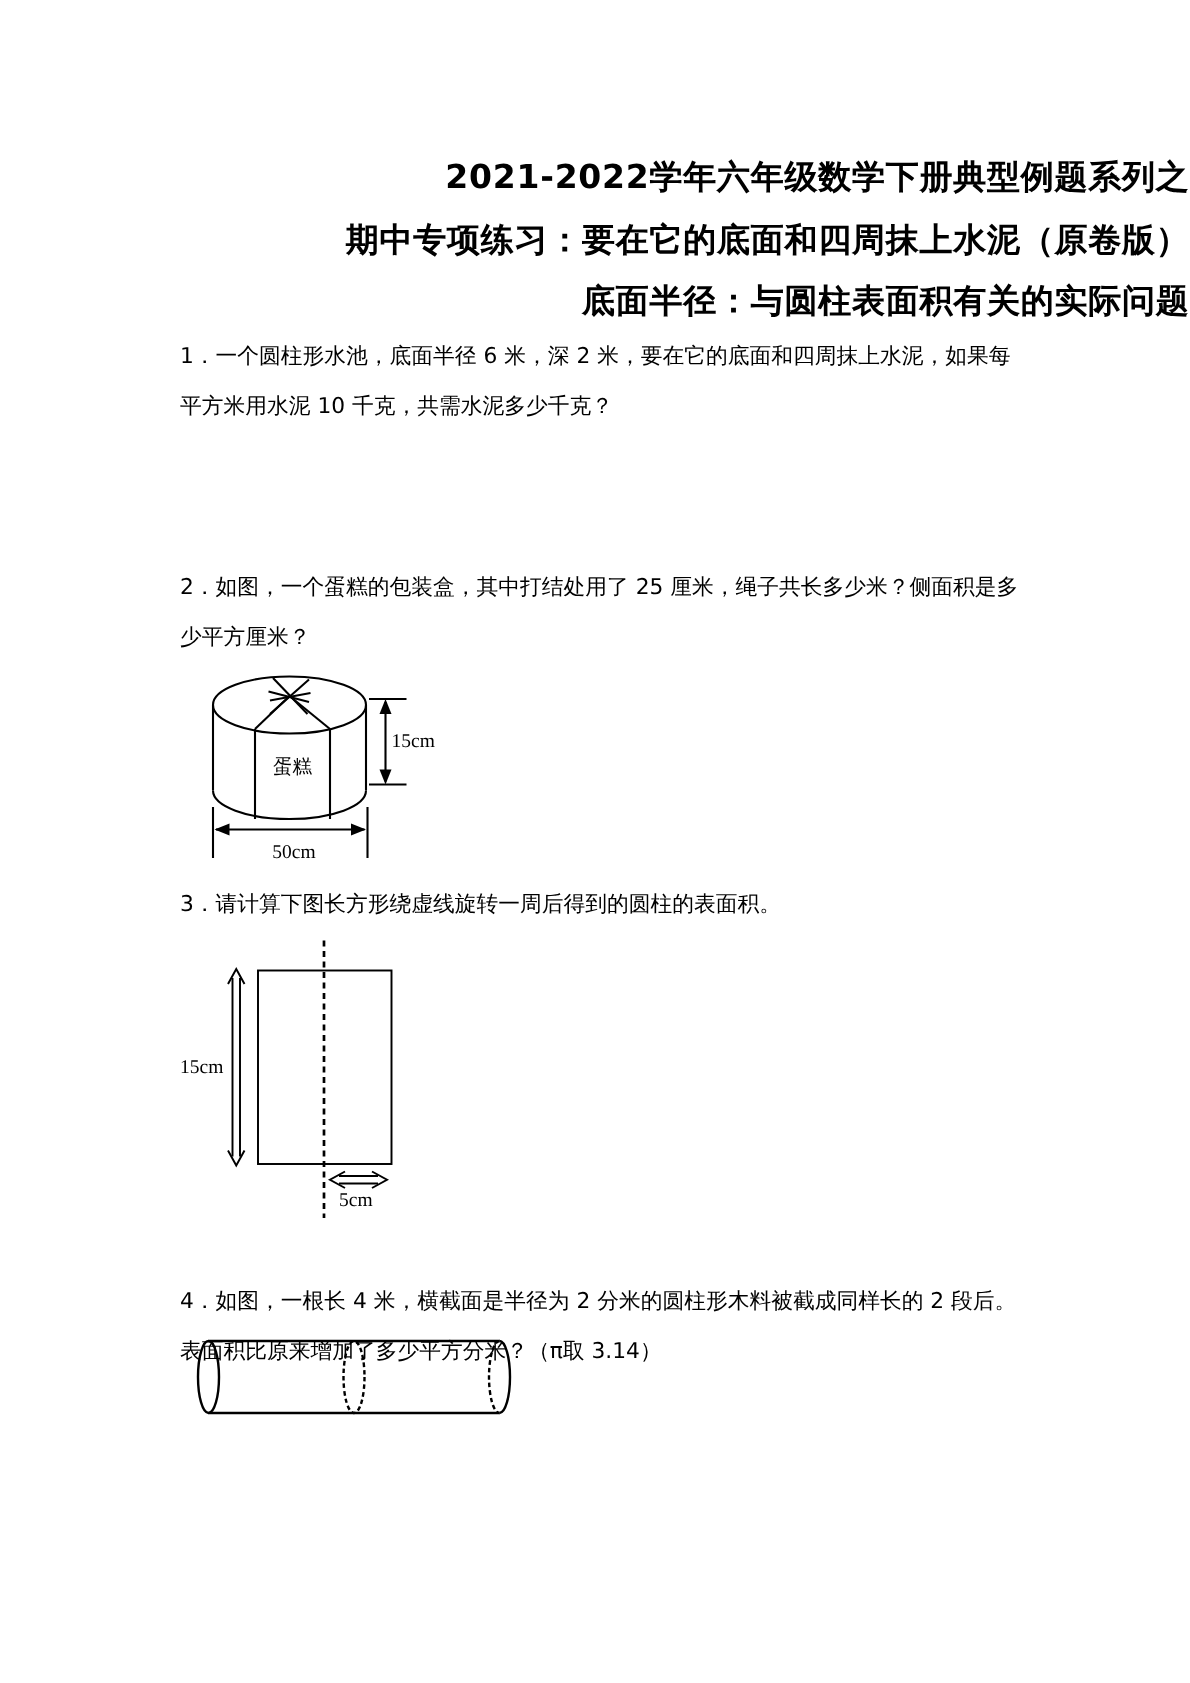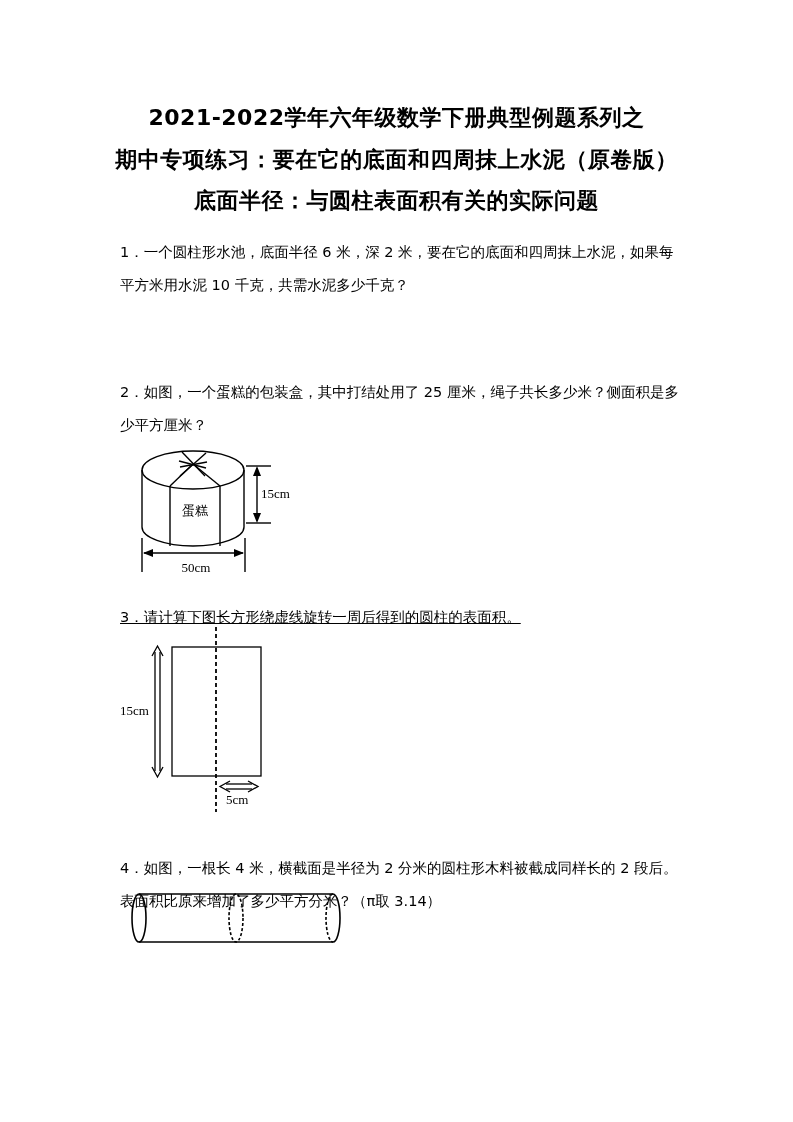--- a/index.html
+++ b/index.html
@@ -1,38 +1,38 @@
 <!DOCTYPE html>
 <html><head>
 <meta charset="utf-8">
 <style>
   html, body { margin: 0; padding: 0; background: #ffffff; }
   body {
     width: 793px; height: 1122px; position: relative; overflow: hidden;
     font-family: "DejaVu Sans", "Liberation Sans", sans-serif; color: #000;
   }
   .title {
-    position: absolute; left: 0; width: 793px; text-align: center;
+    position: absolute; left: 0; width: 793px; text-align: right;
     font-weight: bold; font-size: 22px; letter-spacing: 0.5px;
   }
   .q {
     position: absolute; left: 120px; width: 560px;
     font-size: 14.5px; line-height: 33px;
   }
   svg { position: absolute; overflow: visible; }
   svg text { font-family: "Liberation Serif", "DejaVu Serif", serif; }
 </style>
 </head>
 <body>
 
 <div class="title" style="top:103px;">2021-2022学年六年级数学下册典型例题系列之</div>
 <div class="title" style="top:145px;">期中专项练习：要在它的底面和四周抹上水泥（原卷版）</div>
 <div class="title" style="top:186px;">底面半径：与圆柱表面积有关的实际问题</div>
 
-<div class="q" style="top:222px;margin-top:14px;">1．一个圆柱形水池，底面半径 6 米，深 2 米，要在它的底面和四周抹上水泥，如果每平方米用水泥 10 千克，共需水泥多少千克？</div>
+<div class="q" style="top:222px;">1．一个圆柱形水池，底面半径 6 米，深 2 米，要在它的底面和四周抹上水泥，如果每平方米用水泥 10 千克，共需水泥多少千克？</div>
 
 <div class="q" style="top:376px;">2．如图，一个蛋糕的包装盒，其中打结处用了 25 厘米，绳子共长多少米？侧面积是多少平方厘米？</div>
 
 <svg style="left:0;top:0;" width="793" height="1122" viewBox="0 0 793 1122">
   <g fill="none" stroke="#000" stroke-width="1.4">
 
     <ellipse cx="193" cy="470" rx="51" ry="19"></ellipse>
 
     <line x1="142" y1="470" x2="142" y2="527"></line>
     <line x1="244" y1="470" x2="244" y2="527"></line>
@@ -87,15 +87,15 @@
   <g fill="none" stroke="#000" stroke-width="1.6">
     <line x1="139" y1="894" x2="333" y2="894"></line>
     <line x1="139" y1="942" x2="333" y2="942"></line>
     <ellipse cx="139" cy="918" rx="7" ry="24"></ellipse>
     <path d="M333 894 A7 24 0 0 1 333 942"></path>
     <path d="M333 894 A7 24 0 0 0 333 942" stroke-dasharray="3,2"></path>
     <ellipse cx="236" cy="918" rx="7" ry="24" stroke-dasharray="3,2"></ellipse>
   </g>
 </svg>
 
-<div class="q" style="top:601px;text-decoration:underline;">3．请计算下图长方形绕虚线旋转一周后得到的圆柱的表面积。</div>
+<div class="q" style="top:587px;">3．请计算下图长方形绕虚线旋转一周后得到的圆柱的表面积。</div>
 
 <div class="q" style="top:852px;">4．如图，一根长 4 米，横截面是半径为 2 分米的圆柱形木料被截成同样长的 2 段后。表面积比原来增加了多少平方分米？（π取 3.14）</div>
 
 </body></html>

